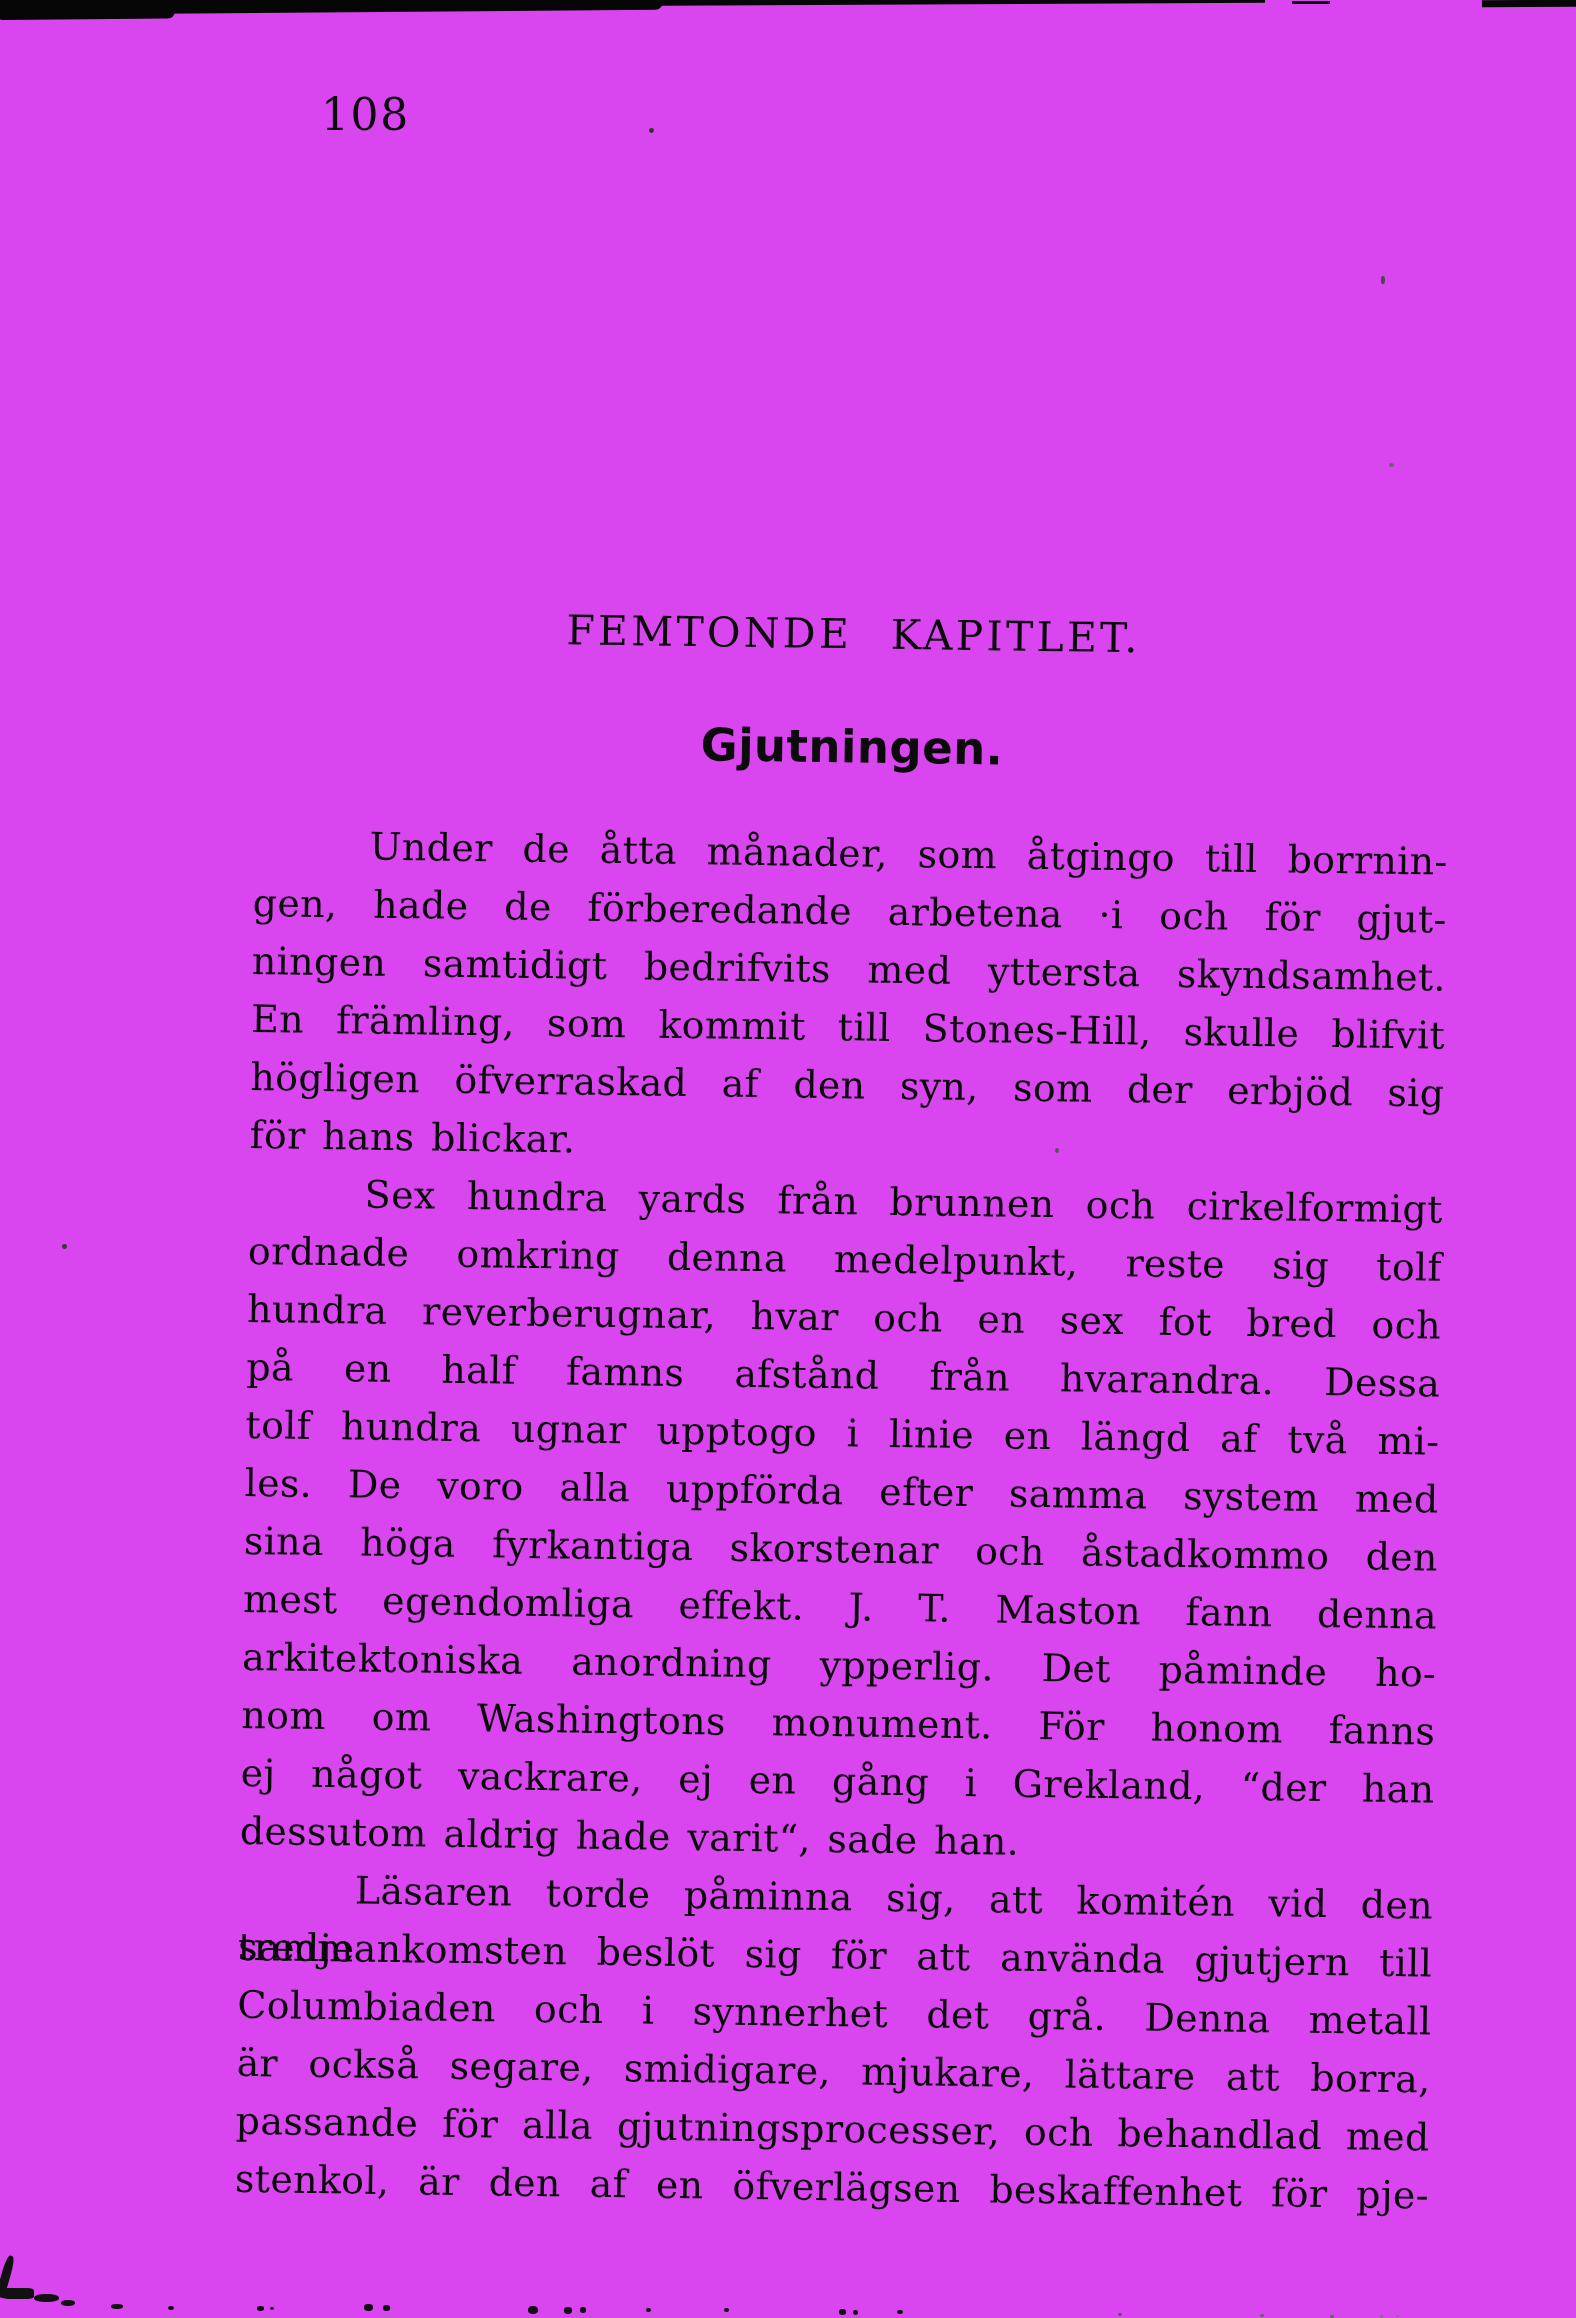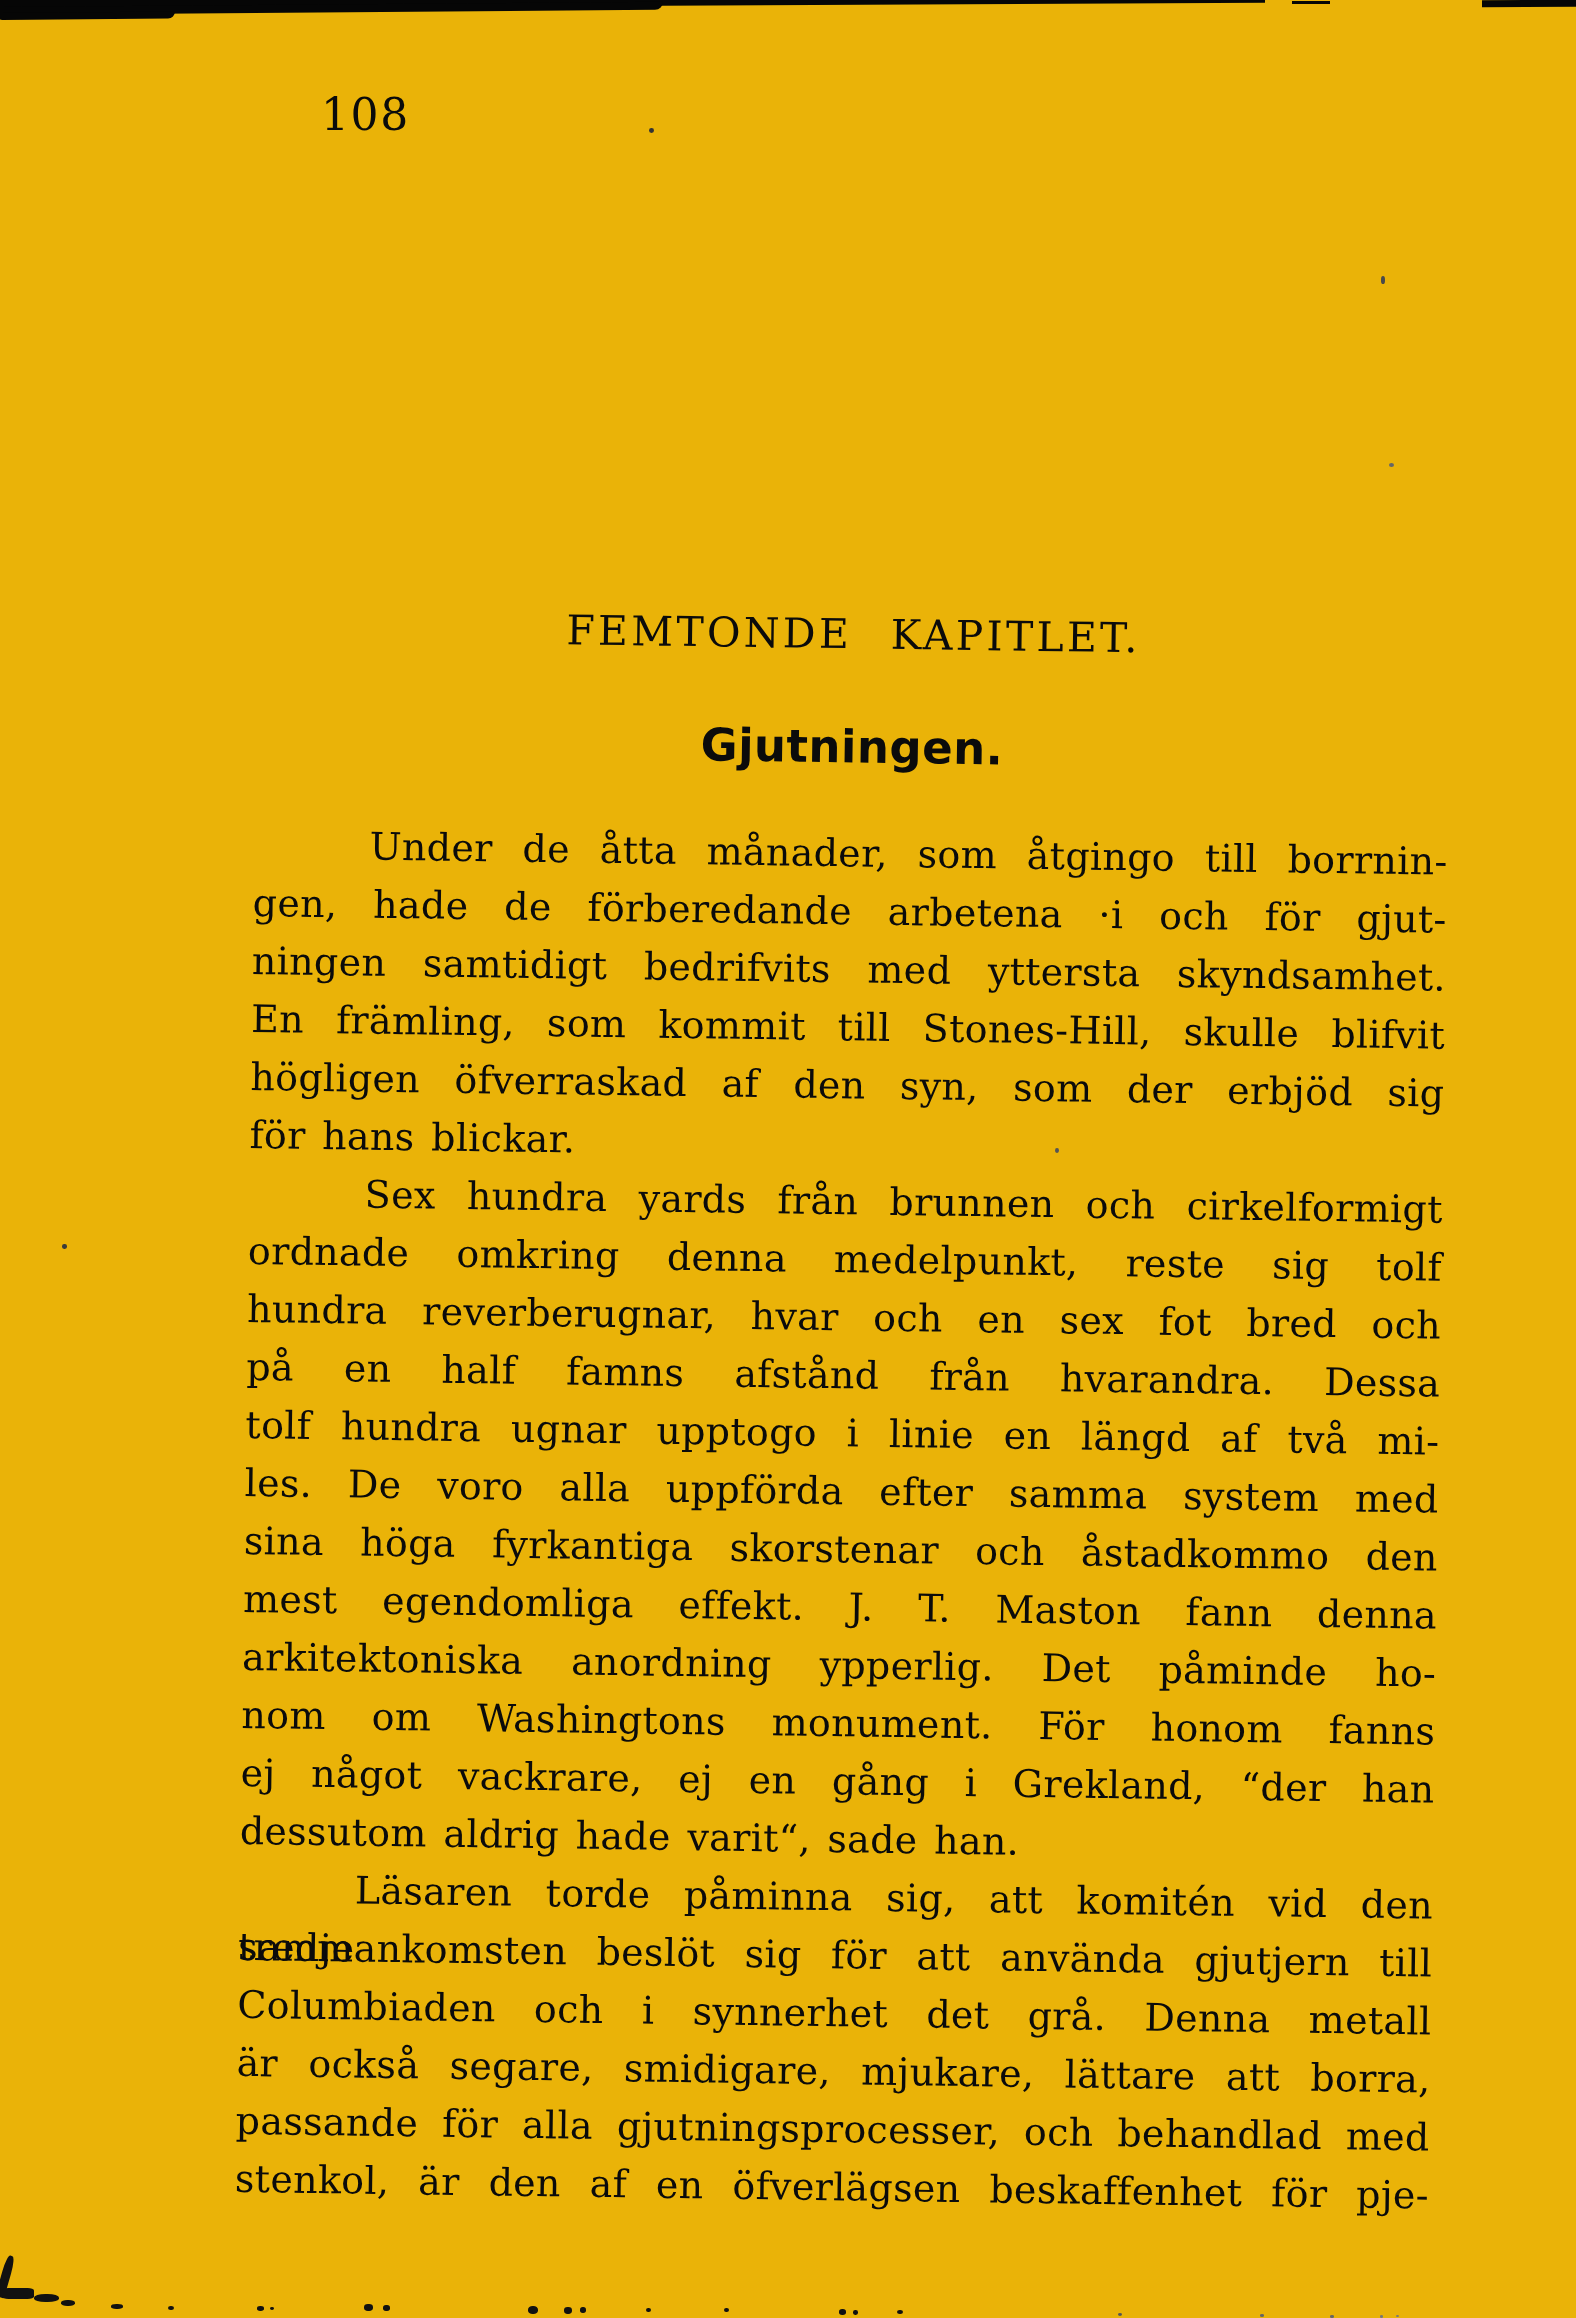--- a/index.html
+++ b/index.html
@@ -1,21 +1,21 @@
 <!DOCTYPE html>
 <html style="font-size:8.6px"><head>
 <meta charset="utf-8">
 <title>Scanned book page</title>
 <style>
   html, body { margin: 0; padding: 0; background: #ffffff; }
   .page {
     position: relative;
     width: 1576px;
     height: 2319px;
-    background: #eab308;
+    background: #d946ef;
     overflow: hidden;
     font-family: "DejaVu Serif", "Liberation Serif", serif;
     color: #0b0b0b;
   }
 
   
   .bar { position: absolute; background: #060606; }
   .bar-a { left: -5.4px; top: 0; width: 1270px; height: 9.2px; transform: rotate(-0.28deg); transform-origin: left top; }
   .bar-b { left: -5.4px; top: 7px; width: 668px; height: 8px; transform: rotate(-0.45deg); transform-origin: left top; border-radius: 0 0 16px 5.4px; }
   .bar-e { left: -3.2px; top: 13px; width: 178px; height: 6.5px; transform: rotate(-0.5deg); transform-origin: left top; border-radius: 0 0 7.5px 5.4px; }

